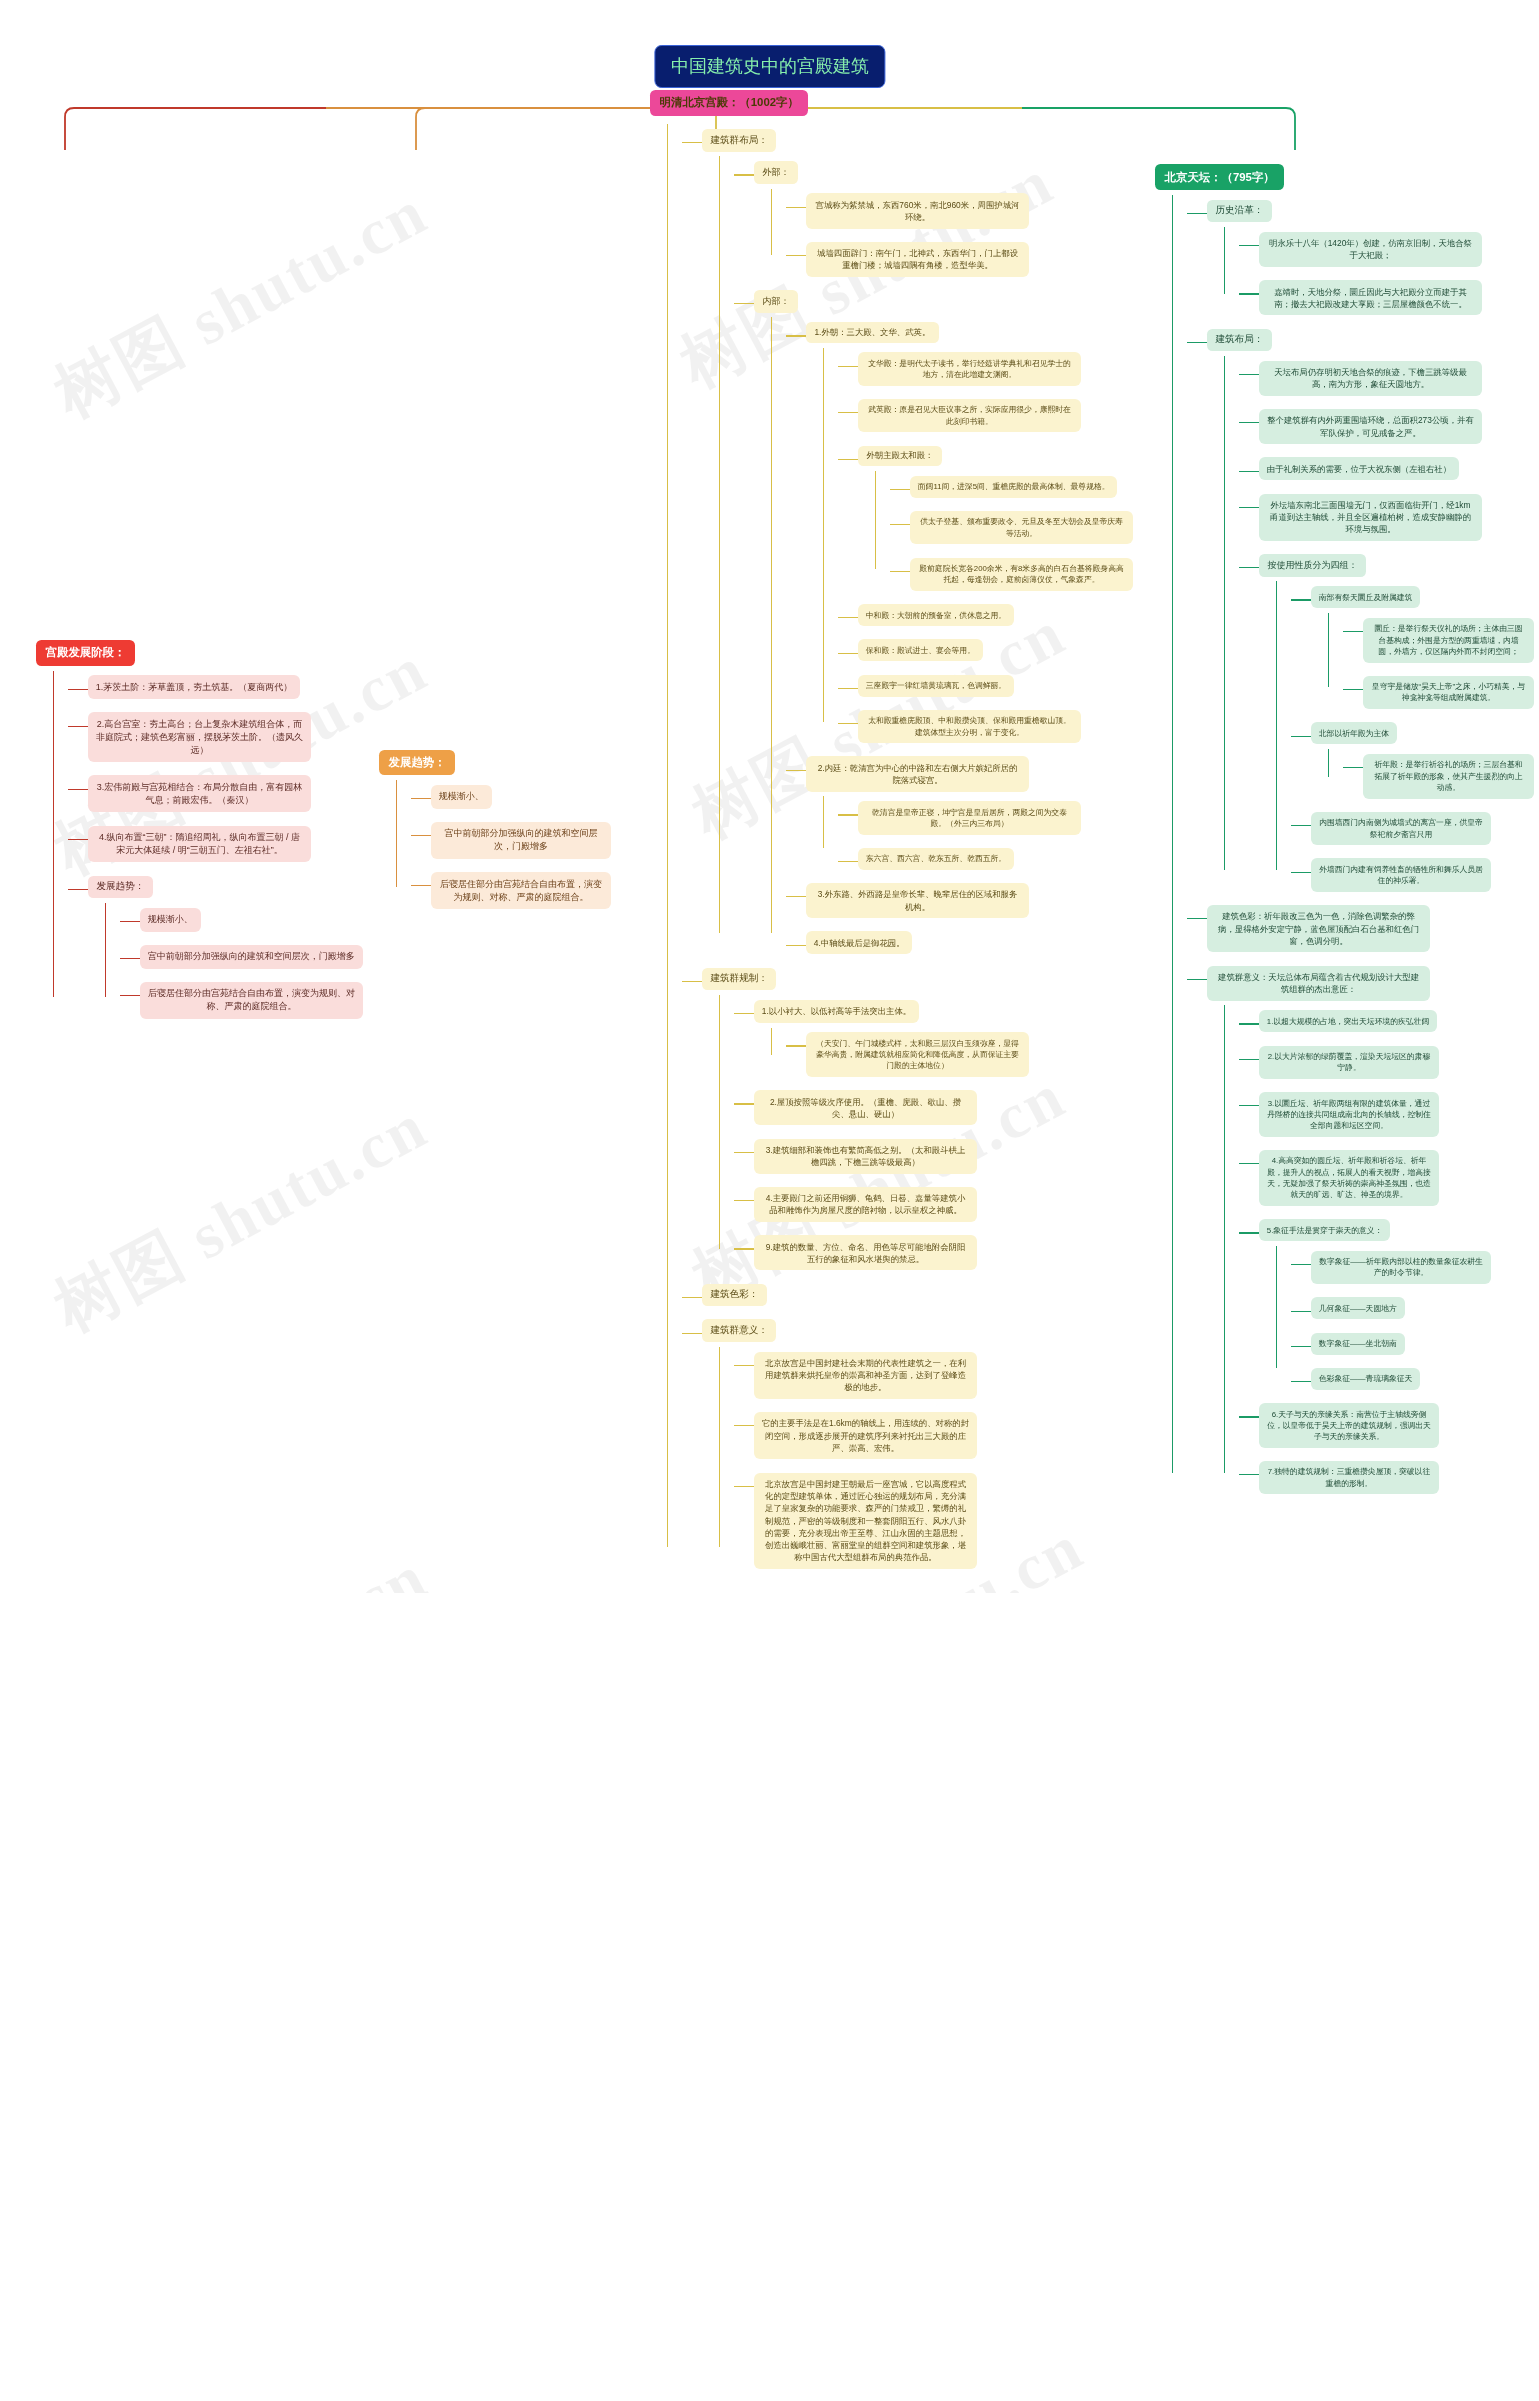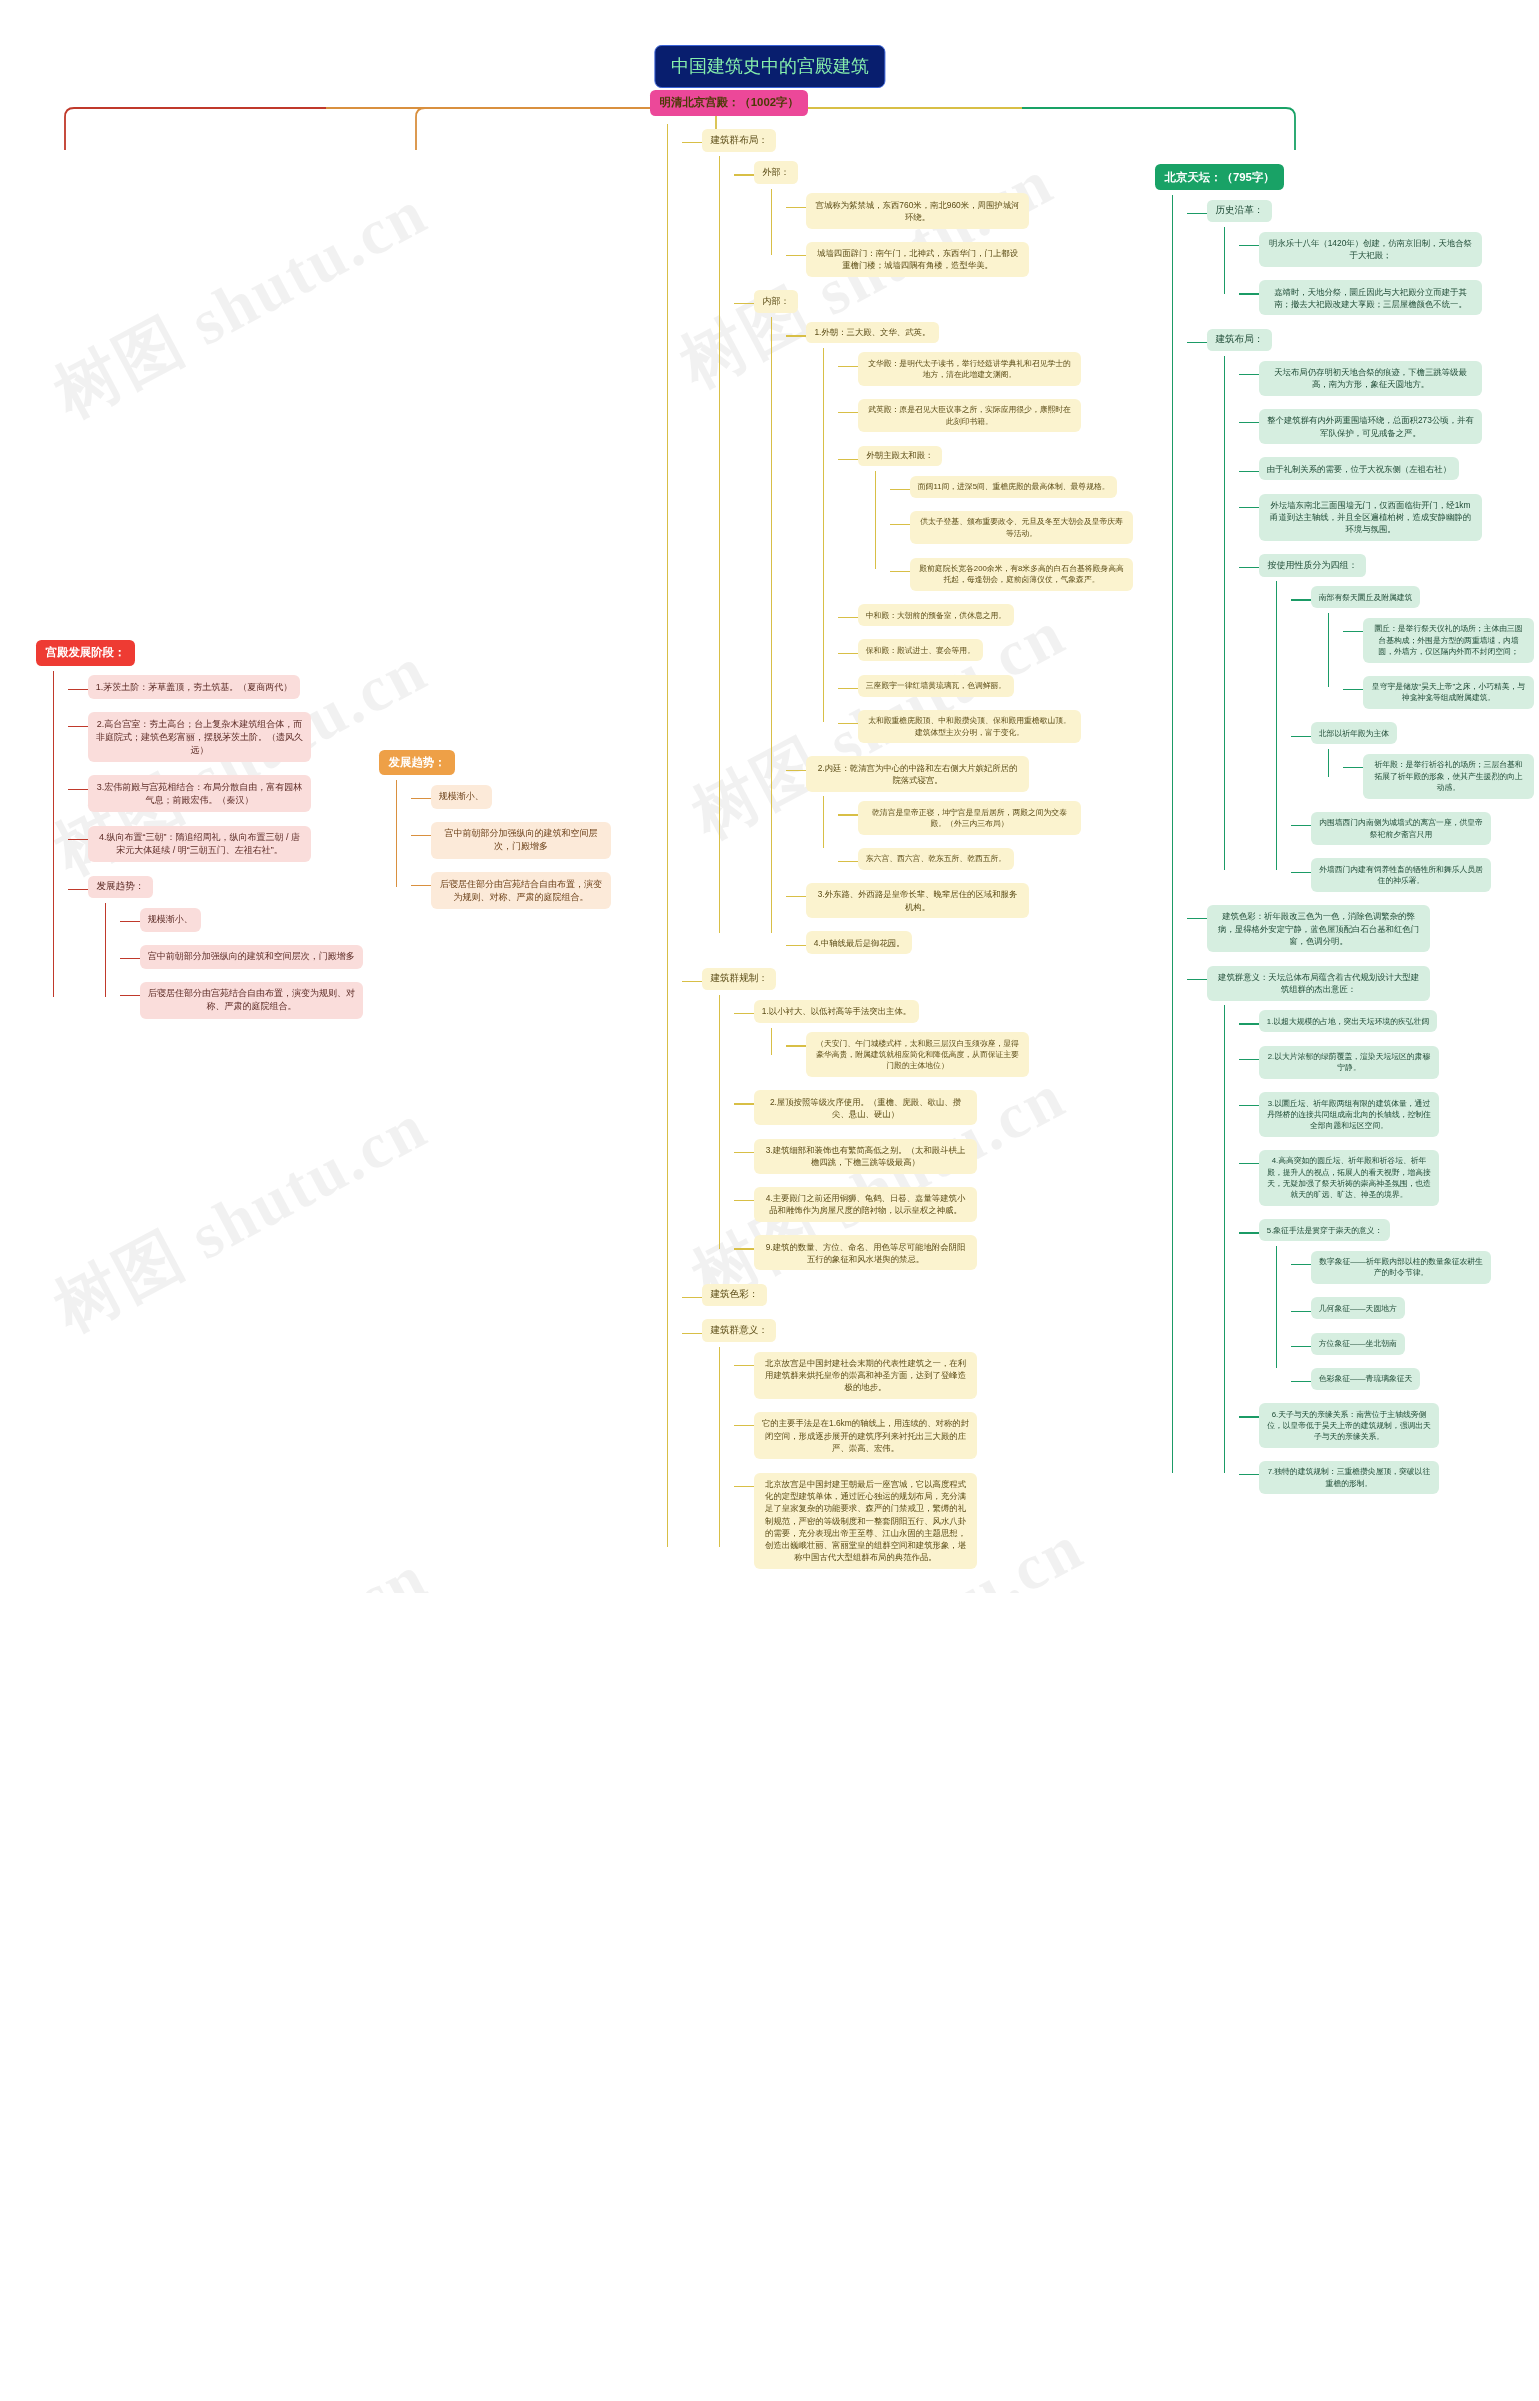--- a/index.html
+++ b/index.html
@@ -451,21 +451,21 @@
             <div class="kid">
               <div class="node n-green w-sm fs-13">5.象征手法是贯穿于崇天的意义：</div>
               <div class="kids l-green">
                 <div class="kid first">
                   <div class="node n-green w-sm fs-13">数字象征——祈年殿内部以柱的数量象征农耕生产的时令节律。</div>
                 </div>
                 <div class="kid">
                   <div class="node n-green w-sm fs-13">几何象征——天圆地方</div>
                 </div>
                 <div class="kid">
-                  <div class="node n-green w-sm fs-13">方位象征——坐北朝南</div>
+                  <div class="node n-green w-sm fs-13">数字象征——坐北朝南</div>
                 </div>
                 <div class="kid">
                   <div class="node n-green w-sm fs-13">色彩象征——青琉璃象征天</div>
                 </div>
               </div>
             </div>
 
             <div class="kid">
               <div class="node n-green w-sm fs-13">6.天子与天的亲缘关系：南营位于主轴线旁侧位，以皇帝低于昊天上帝的建筑规制，强调出天子与天的亲缘关系。</div>
             </div>

